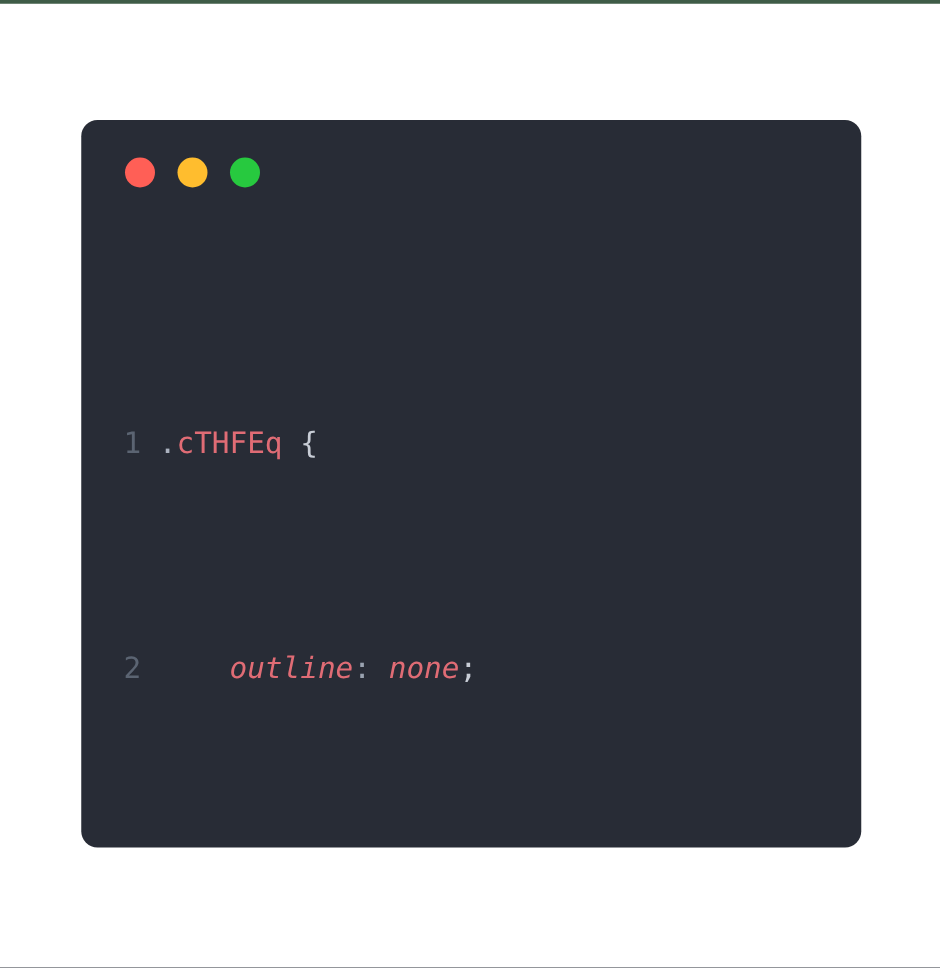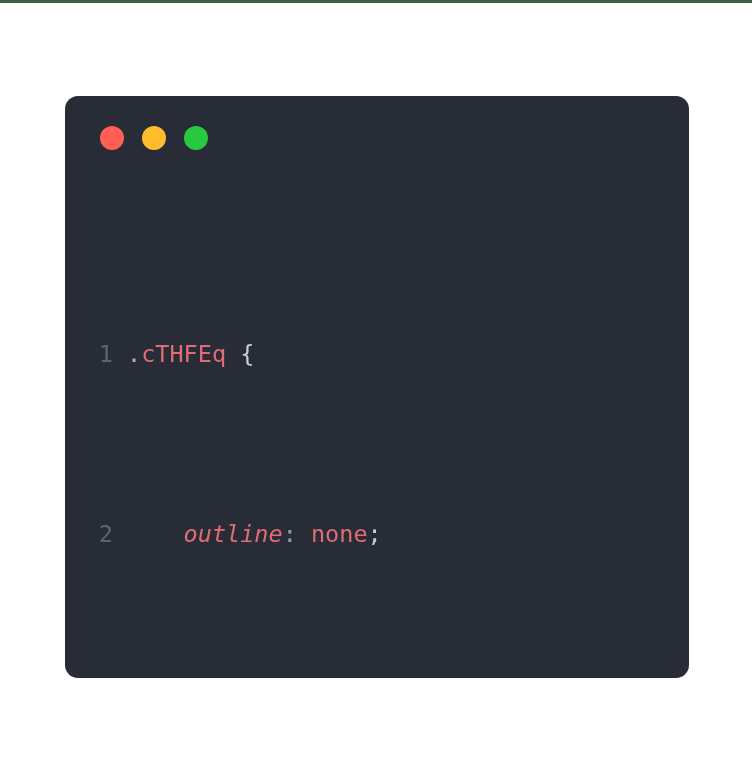--- a/index.html
+++ b/index.html
@@ -82,21 +82,21 @@
   }
   .lc {
     flex: 1;
     white-space: pre;
   }
 
   
   .t-punc  { color: #abb2bf; }
   .t-prop  { color: #e06c75; }
   .t-sel   { color: #e06c75; margin-top: 14px; }
-  .t-val   { color: #e06c75; }
+  .t-val   { color: #e06c75; font-style: italic; }
   .t-colon { color: #9aa3b0; }
   .t-semi  { color: #c8cdd6; }
   .t-brace { color: #c8cdd6; }
 </style>
 </head>
 <body>
 
 <div id="top-strip" style="background: rgb(63, 92, 71);"></div>
 
 <div id="code-card" style="background: rgb(40, 44, 54); border-radius: 13px;">

